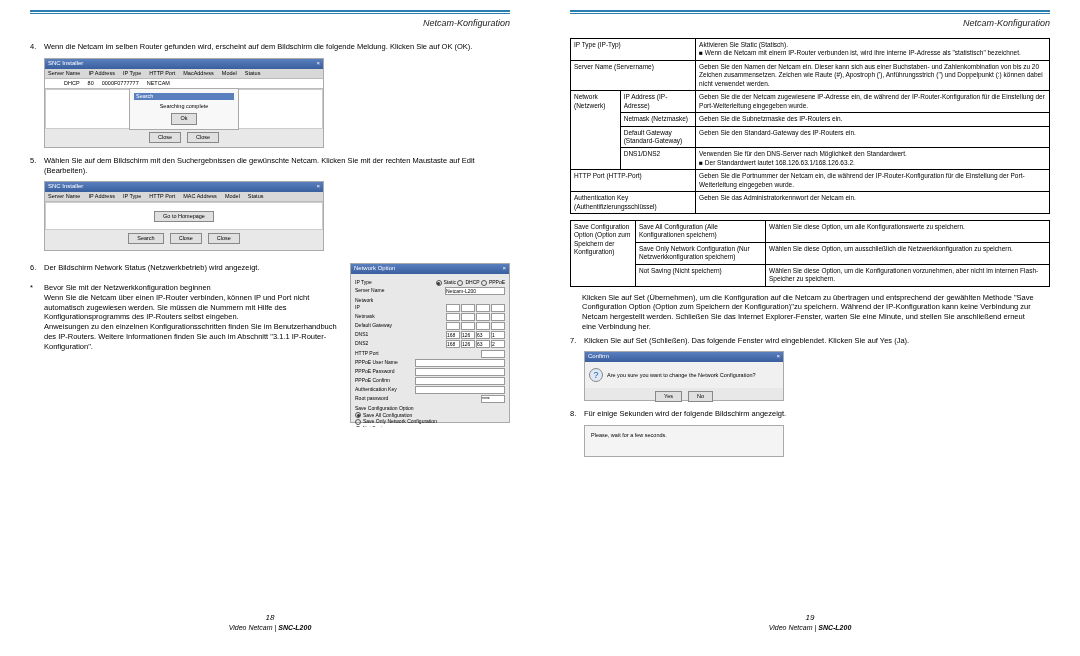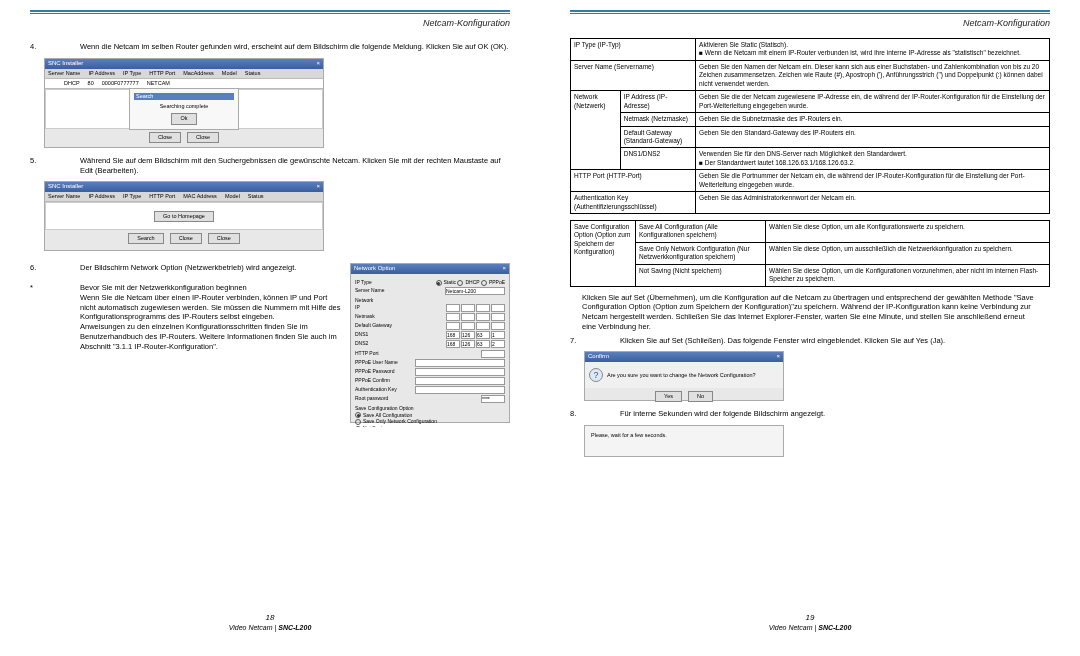--- a/index.html
+++ b/index.html
@@ -30,21 +30,21 @@
     font-size: 9px;
     color: #222;
     margin-bottom: 10px;
   }
   .page.left .sec-title { text-align: right; }
   .page.right .sec-title { text-align: right; }
   .content { font-size: 7.5px; line-height: 1.3; flex: 1; }
   .content p { margin: 2px 12px; }
   .num-item { display: flex; margin: 4px 0 4px 0; }
   .num-item .num { width: 14px; flex-shrink: 0; }
-  .num-item .txt { flex: 1; margin-left: 36px; }
+  .num-item .txt { flex: 1; }
   .shot {
     background: #e8e8e8;
     border: 1px solid #aaa;
     margin: 6px 0 8px 14px;
     position: relative;
   }
   .shot.search { width: 280px; height: 90px; }
   .shot .titlebar {
     background: linear-gradient(#5a7fbf,#3a5f9f);
     color: #fff;
@@ -133,21 +133,21 @@
         </div>
       </div>
       <div class="btnrow">
         <span class="smbtn">Close</span>
         <span class="smbtn">Close</span>
       </div>
     </div>
 
     <div class="num-item">
       <div class="num">5.</div>
-      <div class="txt">Während Sie auf dem Bildschirm mit den Suchergebnissen die gewünschte Netcam. Klicken Sie mit der rechten Maustaste auf Edit (Bearbeiten).</div>
+      <div class="txt">Wählen Sie auf dem Bildschirm mit den Suchergebnissen die gewünschte Netcam. Klicken Sie mit der rechten Maustaste auf Edit (Bearbeiten).</div>
     </div>
 
     <div class="shot edit">
       <div class="titlebar">
           <span>SNC Installer</span>
           <span>×</span>
         </div>
       <div class="headerrow">
         <span>Server Name</span>
           <span>IP Address</span>
@@ -257,21 +257,21 @@
           <div style="margin-top:2px;">Save Configuration Option</div>
           <div><span class="radio sel"></span><span>Save All Configuration</span></div>
           <div><span class="radio"></span><span>Save Only Network Configuration</span></div>
           <div><span class="radio"></span><span>Not Saving</span></div>
 
         </div>
       </div>
 
       <div class="num-item">
         <div class="num">6.</div>
-        <div class="txt">Der Bildschirm Network Option (Netzwerkbetrieb) wird angezeigt.</div>
+        <div class="txt">Der Bildschirm Network Status (Netzwerkbetrieb) wird angezeigt.</div>
       </div>
       <div class="num-item" style="margin-top:10px;">
         <div class="num">*</div>
         <div class="txt">
           <span>Bevor Sie mit der Netzwerkkonfiguration beginnen</span><br>
           <span style="white-space:pre-line;">Wenn Sie die Netcam über einen IP-Router verbinden, können IP und Port nicht automatisch zugewiesen werden. Sie müssen die Nummern mit Hilfe des Konfigurationsprogramms des IP-Routers selbst eingeben.
 Anweisungen zu den einzelnen Konfigurationsschritten finden Sie im Benutzerhandbuch des IP-Routers. Weitere Informationen finden Sie auch im Abschnitt "3.1.1 IP-Router-Konfiguration".</span>
         </div>
       </div>
       <div class="clear"></div>
@@ -361,21 +361,21 @@
         <span>Are you sure you want to change the Network Configuration?</span>
       </div>
       <div class="btnrow">
         <span class="smbtn">Yes</span>
         <span class="smbtn">No</span>
       </div>
     </div>
 
     <div class="num-item" style="margin-top:8px;">
       <div class="num">8.</div>
-      <div class="txt">Für interne Sekunden wird der folgende Bildschirm angezeigt.</div>
+      <div class="txt">Für einige Sekunden wird der folgende Bildschirm angezeigt.</div>
     </div>
 
     <div class="shot wait">
       <span>Please, wait for a few seconds.</span>
     </div>
 
   </div>
   <div class="page-bottom">
     <div class="pn">19</div>
     <div class="ft"><span class="vn">Video Netcam </span><span>| </span><span class="mdl">SNC-L200</span></div>

